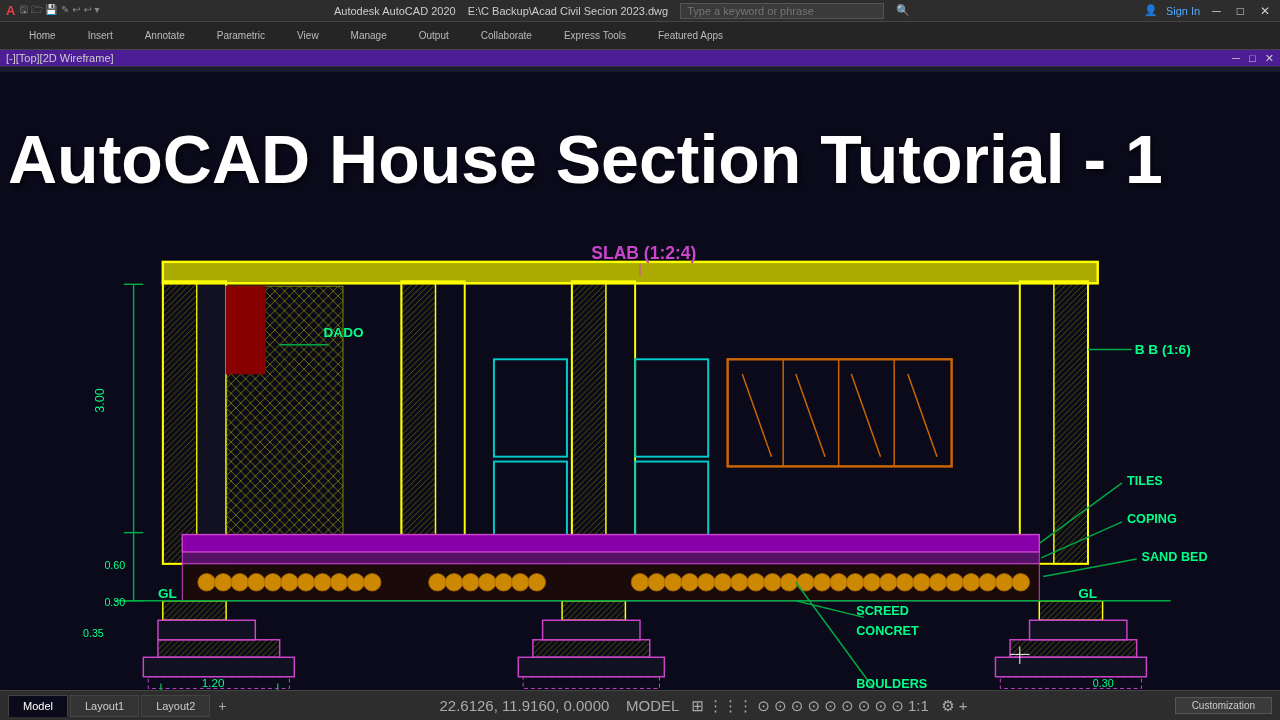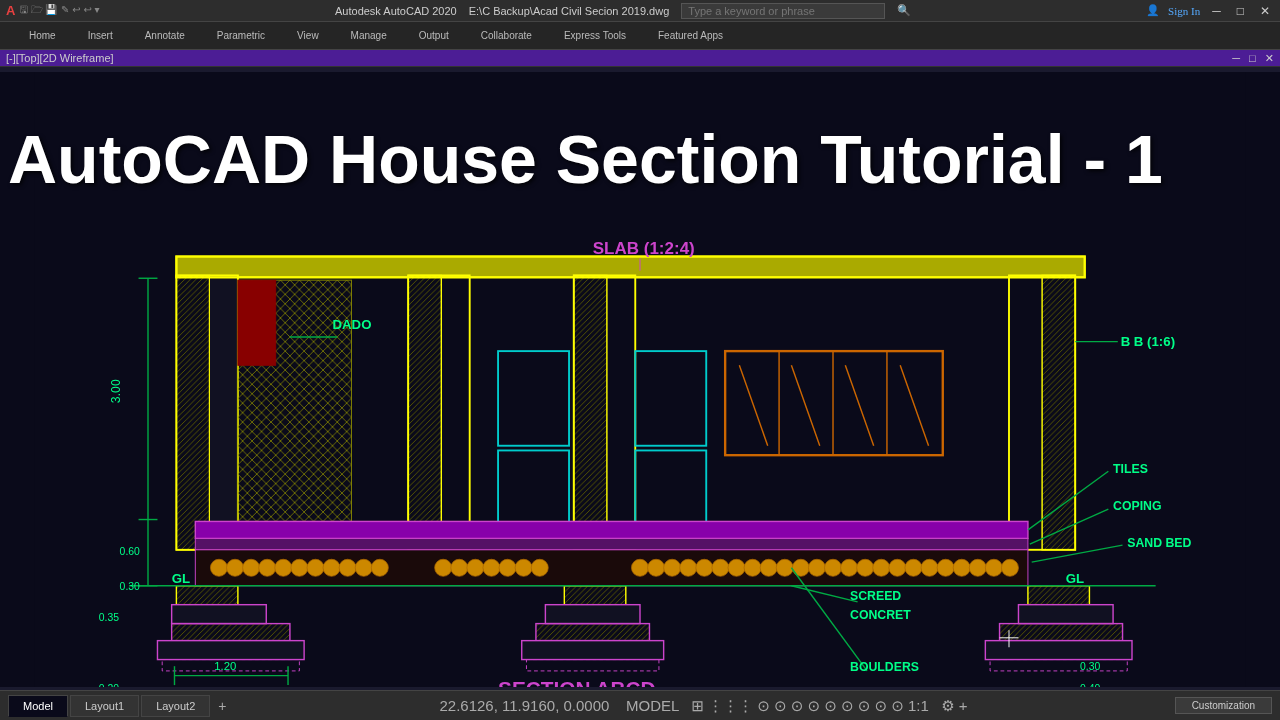--- a/index.html
+++ b/index.html
@@ -71,27 +71,27 @@
 </head>
 <body>
 
 <div id="titlebar">
   <div class="left">
     <span style="color:#e84040;font-weight:bold;font-size:13px;">A</span>
     <span style="color:#888;font-size:10px;">🖫 🗁 💾 ✎ ↩ ↩ ▾</span>
   </div>
   <div style="display:flex;align-items:center;gap:12px;justify-content:flex-end;">
     <span class="title-text">Autodesk AutoCAD 2020</span>
-    <span class="title-text">E:\C Backup\Acad Civil Secion 2019.dwg</span>
+    <span class="title-text">E:\C Backup\Acad Civil Secion 2023.dwg</span>
     <input type="text" class="search-box" placeholder="Type a keyword or phrase" style="">
     <span style="color:#888;font-size:11px;">🔍</span>
   </div>
   <div class="right">
     <span>👤</span>
-    <span style="color:#5af;cursor:pointer;font-family:Liberation Serif, serif;">Sign In</span>
+    <span style="color:#5af;cursor:pointer;">Sign In</span>
     <span class="winbtn">─</span>
     <span class="winbtn">□</span>
     <span class="winbtn close-btn">✕</span>
   </div>
 </div>
 
 <div id="ribbon">
   <span class="ribbon-btn">Home</span>
   <span class="ribbon-btn">Insert</span>
   <span class="ribbon-btn">Annotate</span>
@@ -106,21 +106,21 @@
 
 <div id="vp-label">
   <span>[-][Top][2D Wireframe]</span>
   <span style="float:right;font-size:11px;">
     <span style="cursor:pointer;margin-right:6px;">─</span>
     <span style="cursor:pointer;margin-right:6px;">□</span>
     <span style="cursor:pointer;">✕</span>
   </span>
 </div>
 
-<div id="cad-area" style="top:72px;bottom:33px;">
+<div id="cad-area" style="top:72px;bottom:15px;">
 
   <div id="main-title">
     <span>AutoCAD House Section Tutorial - 1</span>
   </div>
 
   <svg id="drawing-canvas" viewBox="0 0 1280 650" xmlns="http://www.w3.org/2000/svg" style="position:absolute;top:0;left:0;width:100%;height:100%;">
 
     <rect width="1280" height="650" fill="#0a0a1a"></rect>
 
     <rect x="150" y="195" width="960" height="22" fill="#aaaa00" stroke="#ffff00" stroke-width="1.5"></rect>

